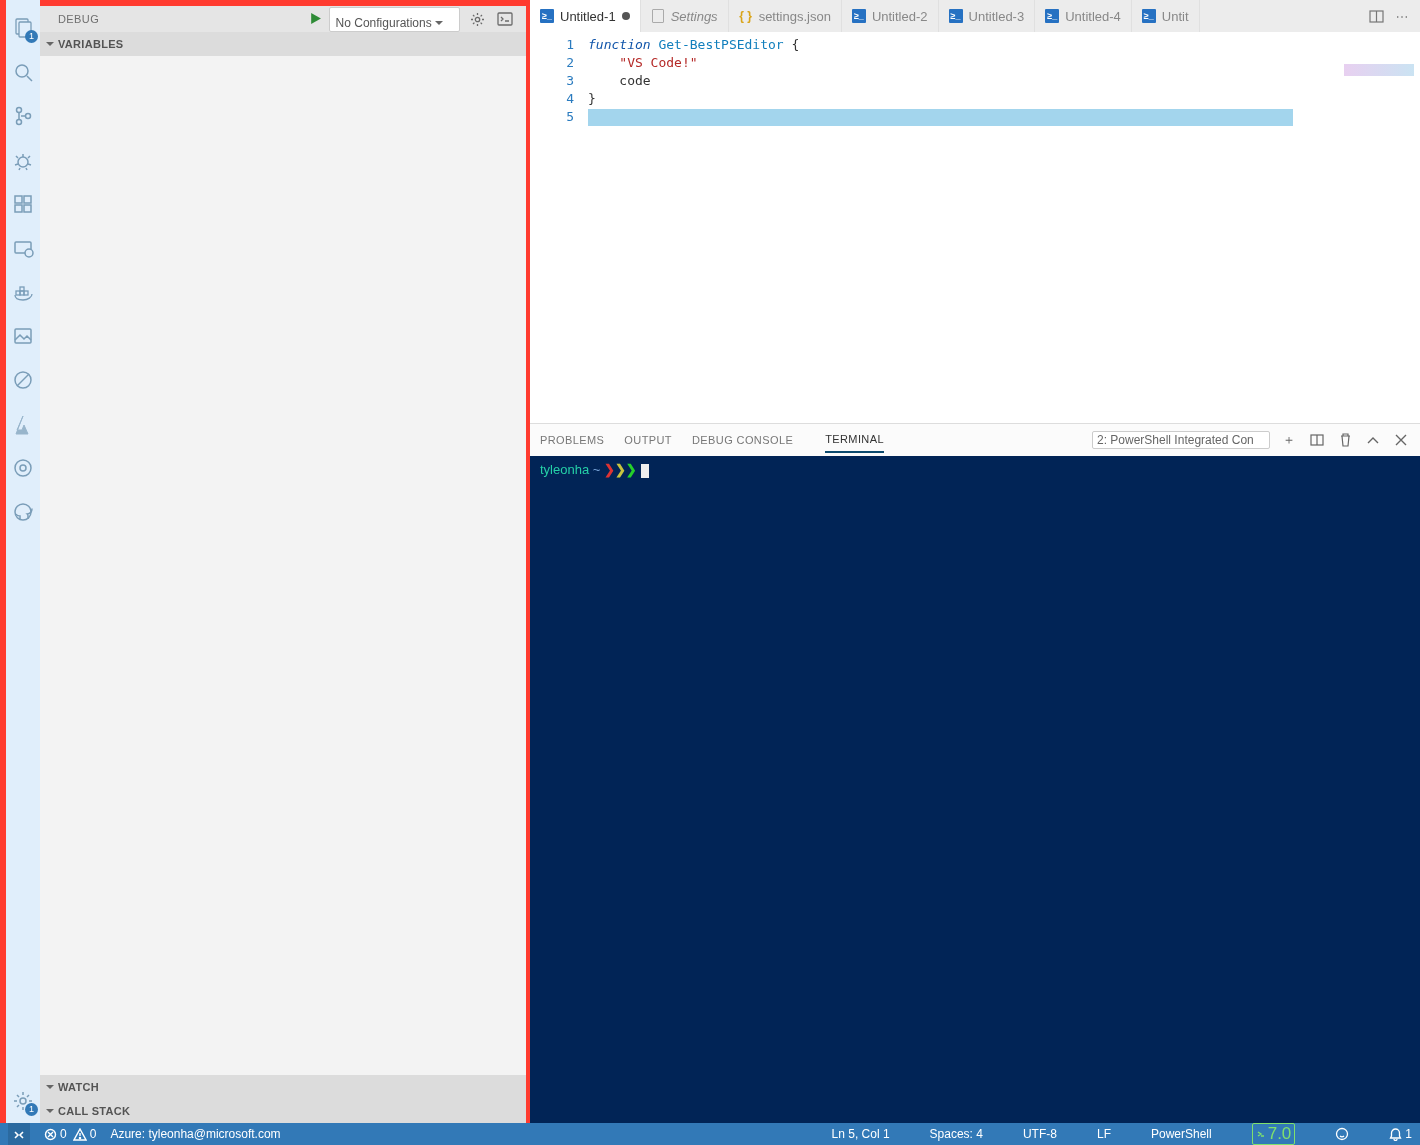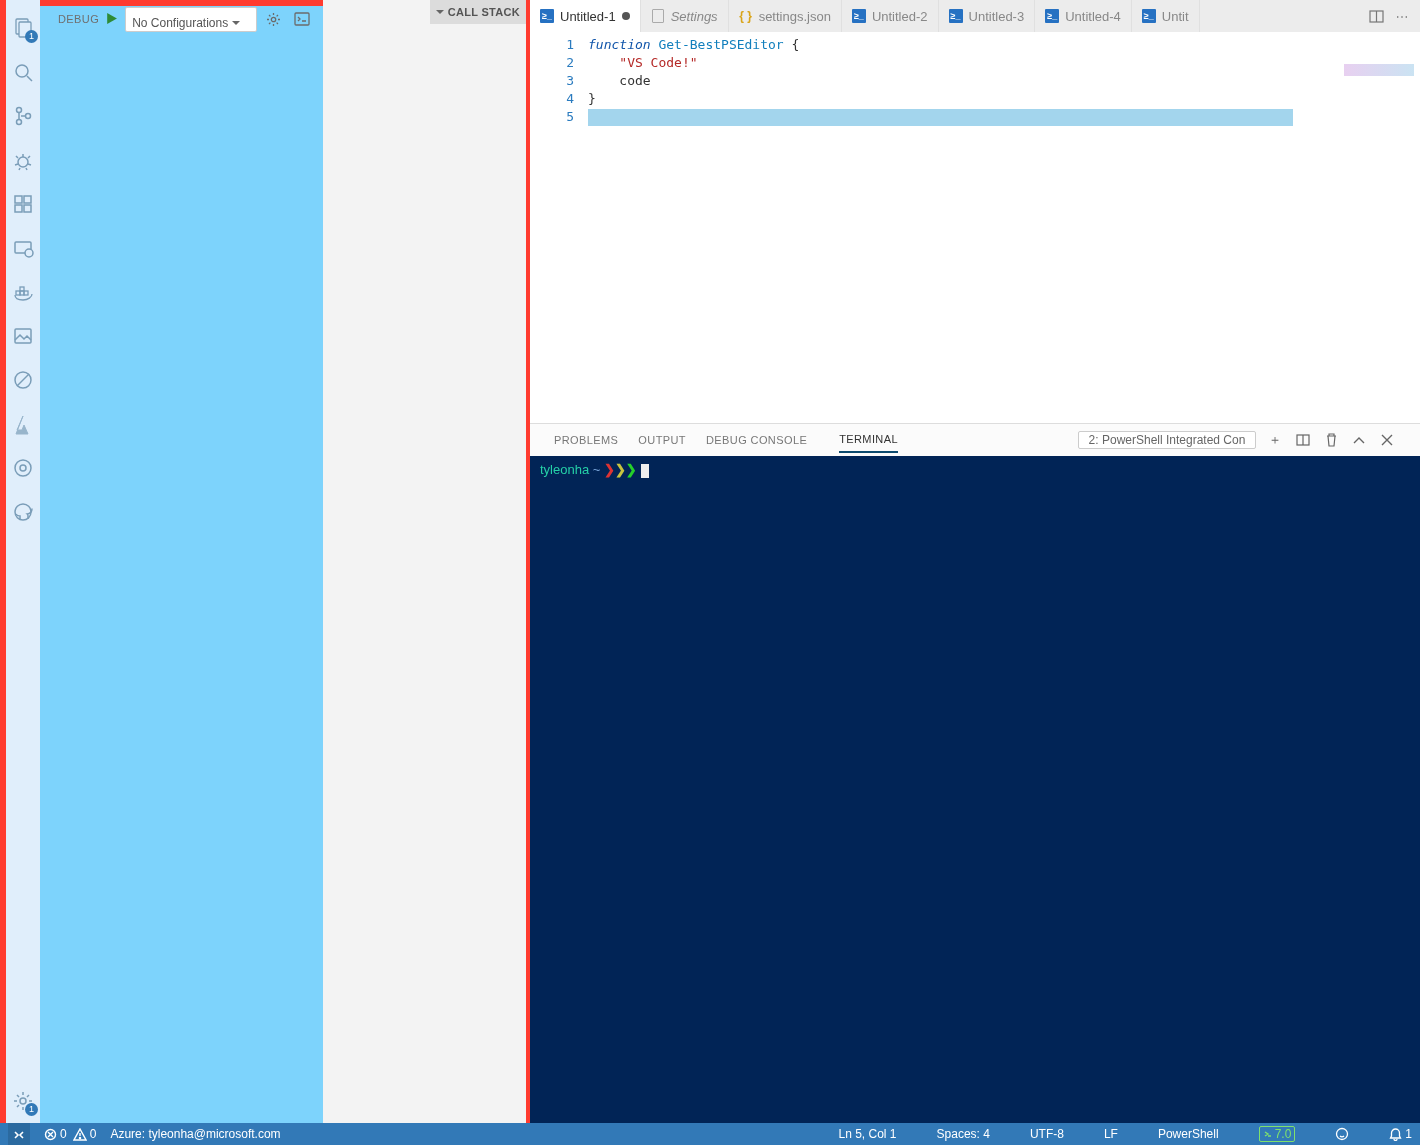--- a/index.html
+++ b/index.html
@@ -8,21 +8,21 @@
   .main { display: flex; flex: 1; min-height: 0; }
 
   
   .activity-bar { width: 40px; background: #e0eefb; display: flex; flex-direction: column; align-items: center; padding-top: 6px; border-left: 6px solid #ff3b2f; }
   .activity-icon { width: 28px; height: 28px; margin: 8px 0; display: flex; align-items: center; justify-content: center; color: #7a9db8; position: relative; cursor: pointer; }
   .activity-icon svg { stroke: currentColor; }
   .activity-icon .badge { position: absolute; bottom: -1px; right: -1px; background: #3279b7; color: #fff; font-size: 9px; border-radius: 50%; width: 13px; height: 13px; line-height: 13px; text-align: center; }
   .activity-spacer { flex: 1; }
   
   
-  .sidebar { width: 490px; background: #7dd3fc; display: flex; flex-direction: row; border-right: 4px solid #ff3b2f; }
+  .sidebar { width: 490px; background: #e5e5e5; display: flex; flex-direction: column; border-right: 4px solid #ff3b2f; }
   .sidebar-header { height: 32px; display: flex; align-items: center; padding: 0 10px 0 18px; gap: 6px; border-top: 6px solid #ff3b2f; }
   .sidebar-title { font-size: 11px; letter-spacing: .4px; color: #6f6f6f; flex: 1; }
   .play { width:14px; height:14px; color:#2e8b36; }
   .config-select { background:#fff; border:1px solid #ccc; font-size:12px; padding:8px 16px 1px 6px; color:#555; border-radius:2px; position:relative; }
   .hdr-btn { width:22px; height:22px; display:flex; align-items:center; justify-content:center; color:#6b6b6b; cursor:pointer; }
 
   .section { display:flex; flex-direction:column; }
   .section-hdr { background:#dcdcdc; height:24px; display:flex; align-items:center; padding:0 6px; gap:4px; font-size:11px; font-weight:600; color:#545454; letter-spacing:.3px; cursor:pointer;}
   .section-body { flex:1; background:#f3f3f3; }
   .sec-variables { flex:1; min-height:0; }
@@ -47,40 +47,40 @@
   .gutters { width:58px; text-align:right; padding:4px 14px 4px 0; color:#2a7bbf; font-family: Menlo, Consolas, monospace; font-size:13px; line-height:18px; user-select:none;}
   .code { flex:1; padding:4px 0; font-family: Menlo, Consolas, monospace; font-size:13px; line-height:18px; white-space:pre; color:#333;}
   .kw { color:#1155aa;font-style:italic; }
   .fn { color:#117fbd; }
   .str { color:#b52a28; }
   .line-sel { display:inline-block; background:#a3d5ed; width:705px; height:17px; vertical-align:middle;}
   .minimap-thumb { position:absolute; top:32px; right:6px; width:70px; height:12px; background:linear-gradient(90deg,#d5a9e4,#9fcce8); opacity:.55; }
 
   
   .panel { height:700px; display:flex; flex-direction:column; border-top:1px solid #ddd;}
-  .panel-tabs { height:32px; background:#fbfbfb; display:flex; align-items:center; padding:0 24px; gap:20px;text-align:center;}
+  .panel-tabs { height:32px; background:#fbfbfb; display:flex; align-items:center; padding:0 10px; gap:20px;}
   .ptab { font-size:11px; letter-spacing:.4px; color:#777; cursor:pointer; padding:6px 0;}
   .ptab.active { color:#333; border-bottom:2px solid #0c4a6e;margin-left:12px;}
   .panel-actions { margin-left:auto; display:flex; align-items:center; gap:10px; color:#666;}
   .term-select { font-size:12px; border:1px solid #ccc; background:#fff; padding:1px 4px; width:178px; overflow:hidden; text-overflow:ellipsis; white-space:nowrap; border-radius:2px;}
   .ico { width:18px;height:18px;display:flex;align-items:center;justify-content:center;cursor:pointer;}
   .terminal { flex:1; background:#012456; color:#eee; font-family:Liberation Sans, sans-serif; font-size:13px; padding:6px 10px; line-height:16px;}
   .term-user { color:#25d0a7; }
   .term-tilde { color:#7aa6da; }
   .prompt .p1{color:#d33; font-weight:700;}
   .prompt .p2{color:#c7c440; font-weight:700;}
   .prompt .p3{color:#25d02a; font-weight:700;}
   .cursor { display:inline-block; width:8px; height:14px; background:#eee; vertical-align:middle; margin-left:4px;}
 
   
   .status { height:22px; background:#3279b7; color:#fff; display:flex; align-items:center; font-size:12px; padding:0 8px; gap:14px;}
   .status .left, .status .right { display:flex; align-items:center; gap:14px;}
   .status .right { margin-left:auto;gap:40px; }
   .sb-item { display:flex; align-items:center; gap:3px; cursor:pointer;}
-  .ps7 { border:1px solid #7fe06d; color:#7fe06d; padding:0 3px; border-radius:2px; font-size:12px; display:flex; align-items:center; gap:2px;}
+  .ps7 { border:1px solid #7fe06d; color:#7fe06d; padding:0 3px; border-radius:2px; font-size:17px; display:flex; align-items:center; gap:2px;}
   .remote { width:22px;height:22px;background:#2b6aa0;color:#fff;display:flex;align-items:center;justify-content:center;}
 
   .chev::before{content:"";display:inline-block;border:4px solid transparent;border-top-color:#666;transform:translateY(2px);}
 </style>
 </head>
 <body>
 
 <div class="root">
  <div class="main">
 
@@ -189,20 +189,31 @@
           </span>
       <span class="hdr-btn">
             <svg width="16" height="14" fill="none" stroke="#6b6b6b" stroke-width="1.3">
               <rect x="1" y="1" width="14" height="12" rx="1"></rect>
               <path d="M4 5l2 2-2 2M8 9h4"></path>
             </svg>
           </span>
     </div>
 
     <div class="section sec-variables">
+      <div class="section-hdr">
+            <span class="chev"></span>
+            <span>VARIABLES</span>
+          </div>
+      <div class="section-body"></div>
+    </div>
+    <div class="section sec-watch">
+      <div class="section-hdr">
+            <span class="chev"></span>
+            <span>WATCH</span>
+          </div>
       <div class="section-body"></div>
     </div>
     <div class="section sec-callstack">
       <div class="section-hdr">
             <span class="chev"></span>
             <span>CALL STACK</span>
           </div>
       <div class="section-body"></div>
     </div>
   </div>

